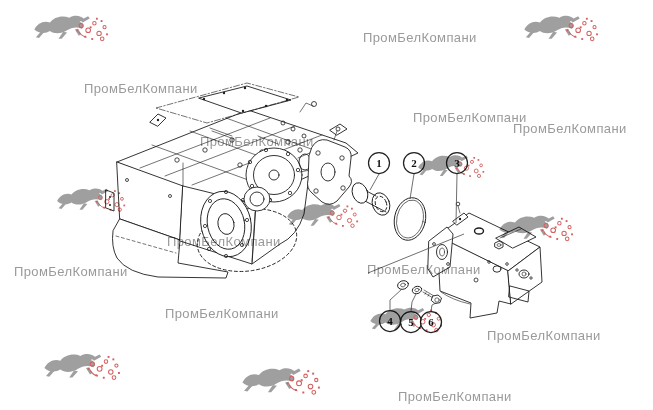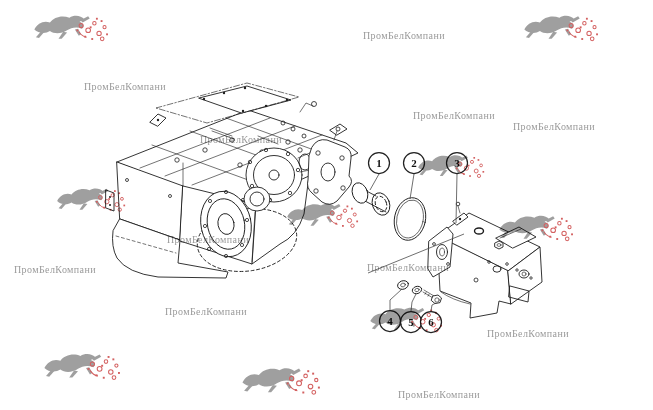--- a/index.html
+++ b/index.html
@@ -16,21 +16,21 @@
   .dash{stroke-dasharray:3,2.6;}
   .dashdot{stroke-dasharray:6,2,1.5,2;}
   .ldr{stroke:#4a4a4a;stroke-width:.8;fill:none;}
   .cnum{font-family:"Liberation Serif",serif;font-size:11px;font-weight:600;fill:#111;
         text-anchor:middle;}
   .callout circle{fill:#fff;stroke:#222;stroke-width:1.25;}
 
   
   #wm-text-layer,#wm-logo-layer{position:absolute;left:0;top:0;width:653px;height:410px;
         mix-blend-mode:multiply;pointer-events:none;}
-  .wm-text{position:absolute;font-family:Liberation Serif, serif;font-size:10px;
+  .wm-text{position:absolute;font-family:Liberation Sans, sans-serif;font-size:13px;
         color:var(--wm-text,#9a9a9a);letter-spacing:.4px;white-space:nowrap;}
   .wm-logo{position:absolute;}
   .wm-logo svg{display:block;width:100%;height:auto;opacity:.85;}
   .wm-logo .g{fill:var(--wm-gray,#8f8f8f);stroke:none;}
   .wm-logo .rs{fill:none;stroke:var(--wm-red,#cc4545);stroke-width:1.3;}
   .wm-logo .rf{fill:var(--wm-red,#cc4545);stroke:none;}
 </style>
 </head>
 <body>
 

